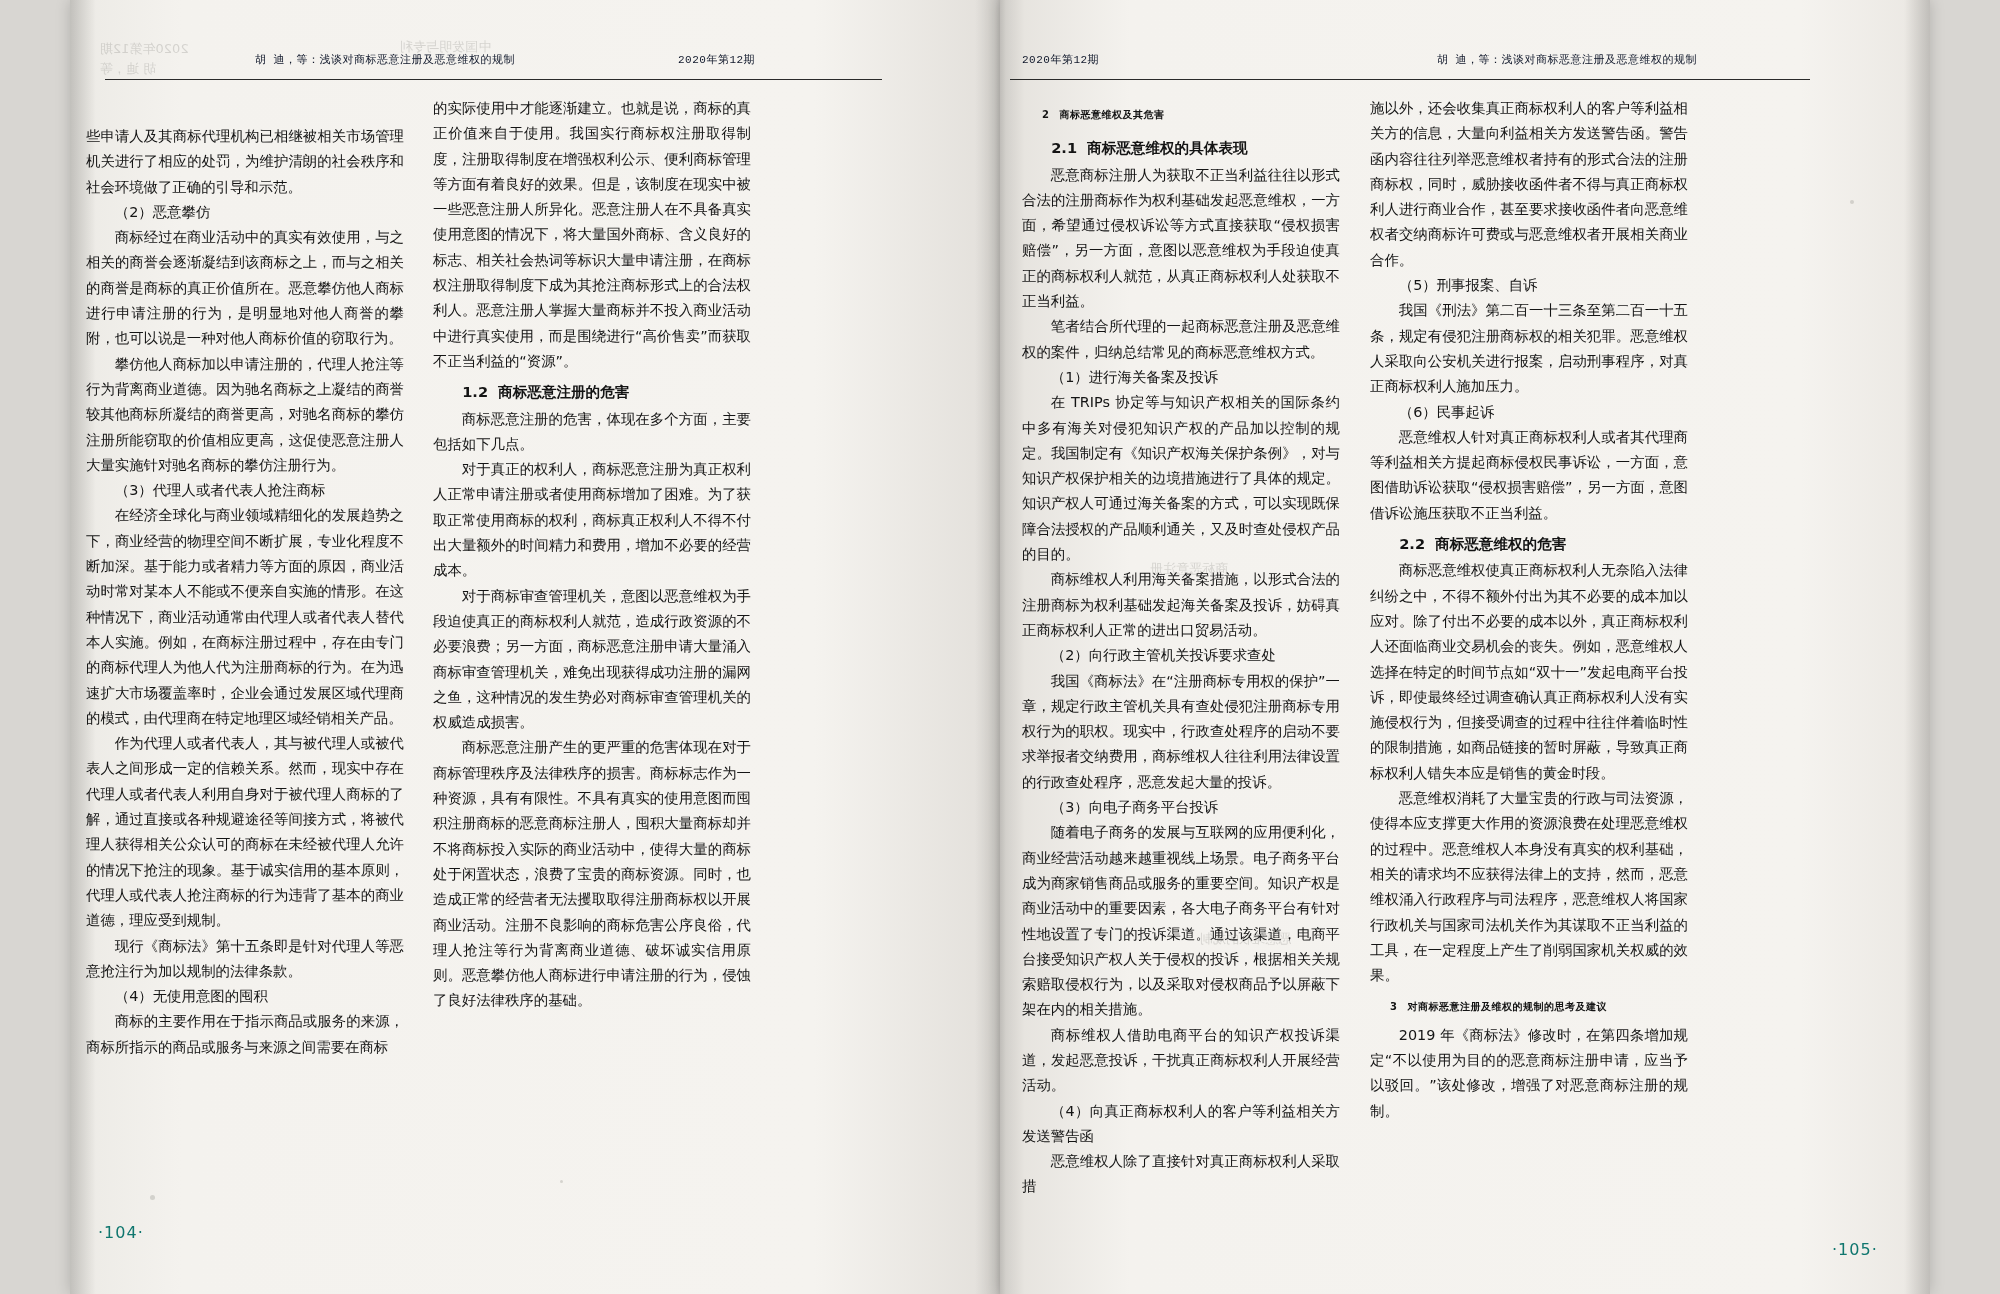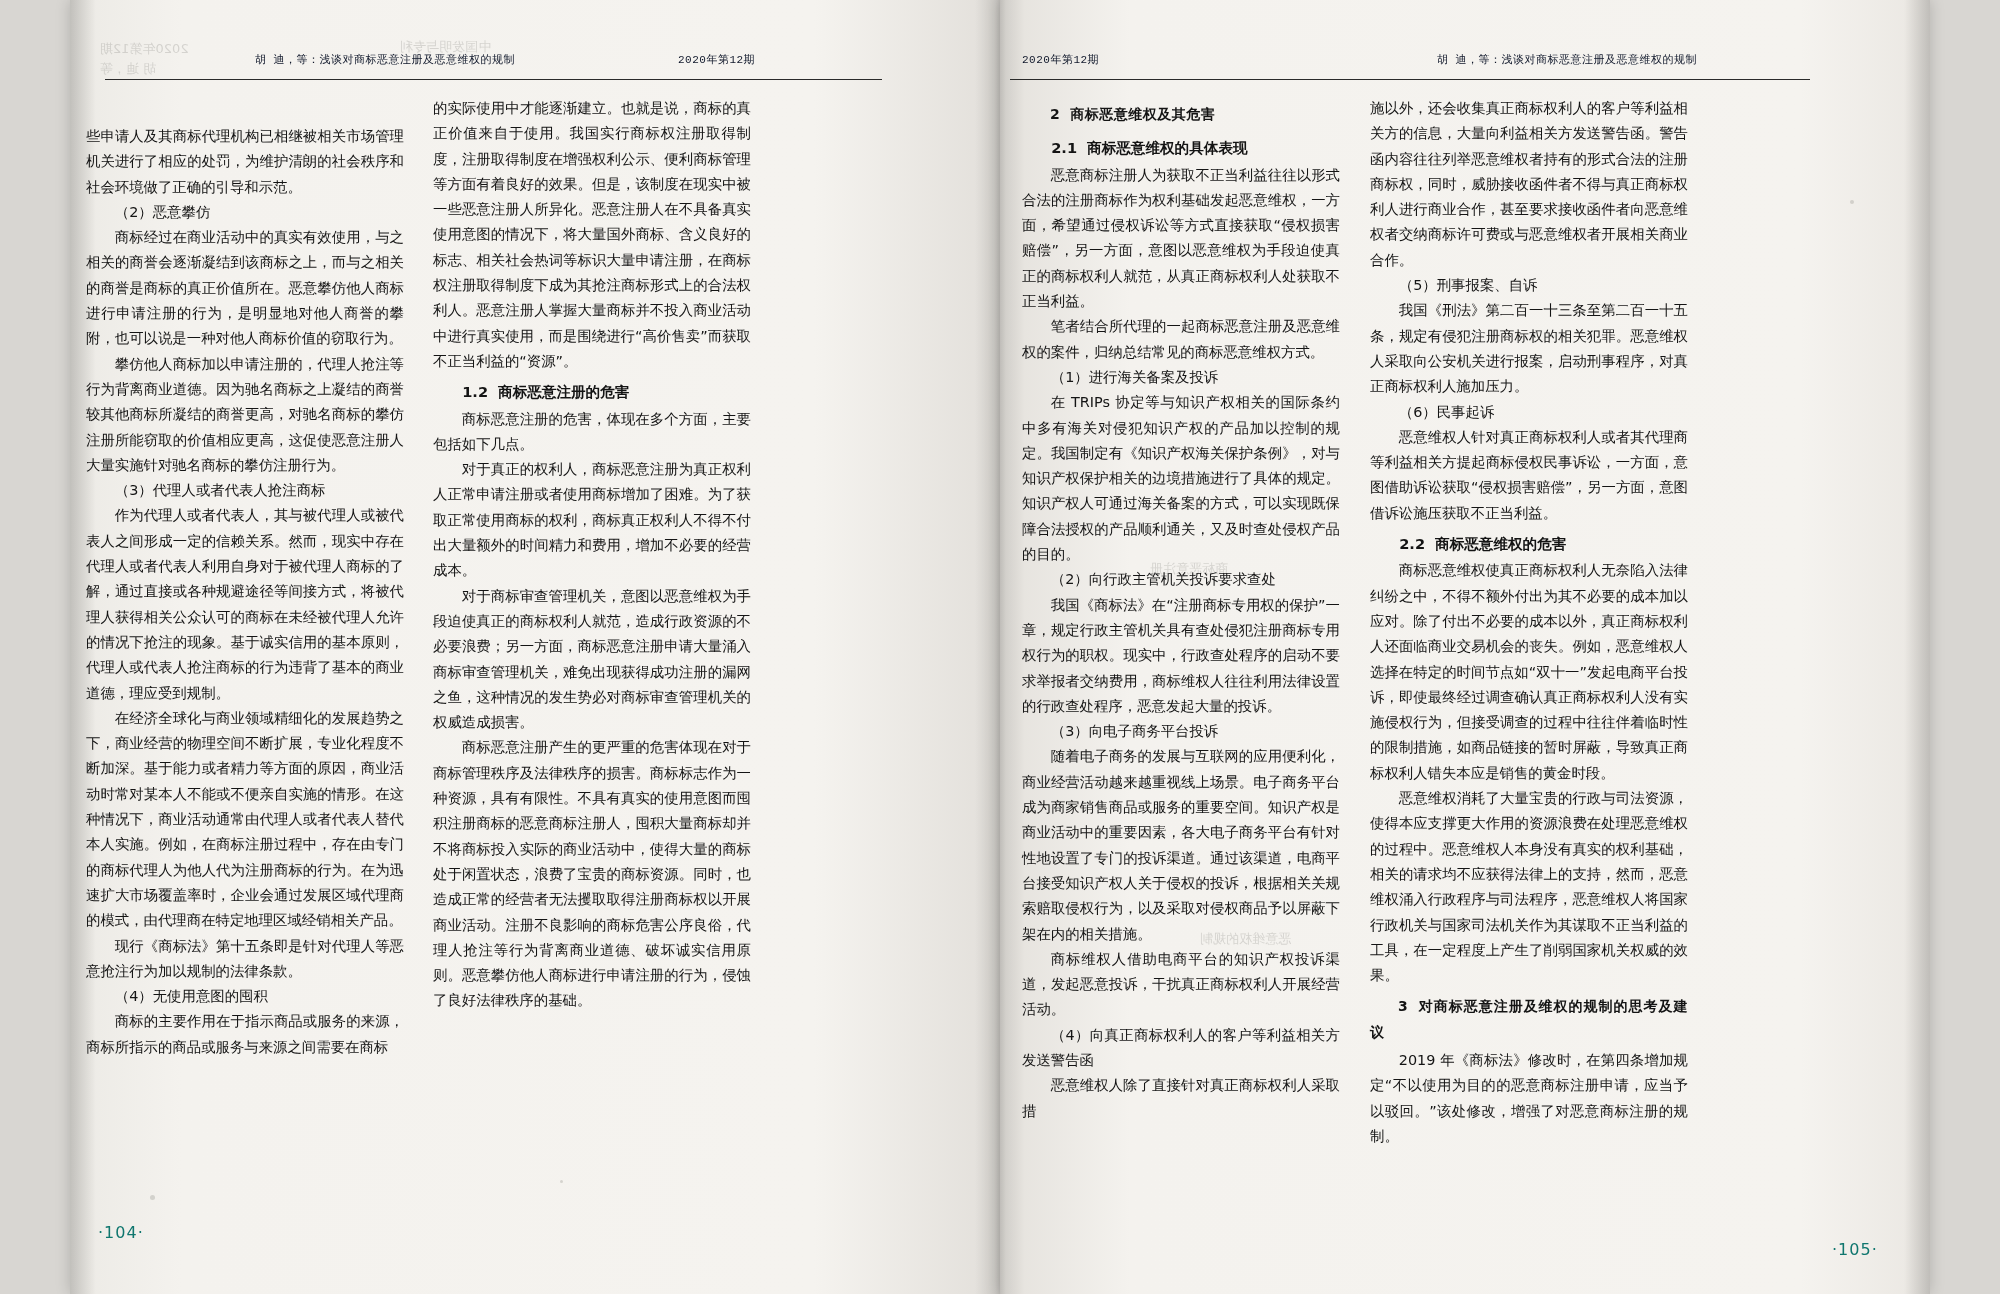--- a/index.html
+++ b/index.html
@@ -79,21 +79,21 @@
     text-justify: inter-character;
   }
   .col p {
     margin: 0;
     text-indent: 2em;
   }
   .col p.noind { text-indent: 0; }
   .sec-h {
     margin: 0;
     font-weight: bold;
-    font-size: 14px;
+    font-size: 10px;
     text-indent: 0;
     letter-spacing: 0.5px;
     padding: 6px 0 3px 0;
   }
   .sec-h .num { margin-right: 10px; }
   .sec-h2 {
     margin: 0;
     font-weight: bold;
     font-size: 14.6px;
     text-indent: 0;
@@ -152,22 +152,22 @@
   <div class="hdr" style="left:1022px; top:52px;">2020年第12期</div>
   <div class="hdr" style="left:1437px; top:52px;">胡  迪，等：浅谈对商标恶意注册及恶意维权的规制</div>
   <div class="hdr-rule" style="left:1010px; top:79px; width:800px;"></div>
 
   <div class="col" style="left:86px; top:96px; width:318px;margin-top:28px;">
     <p class="noind">些申请人及其商标代理机构已相继被相关市场管理机关进行了相应的处罚，为维护清朗的社会秩序和社会环境做了正确的引导和示范。</p>
     <p>（2）恶意攀仿</p>
     <p>商标经过在商业活动中的真实有效使用，与之相关的商誉会逐渐凝结到该商标之上，而与之相关的商誉是商标的真正价值所在。恶意攀仿他人商标进行申请注册的行为，是明显地对他人商誉的攀附，也可以说是一种对他人商标价值的窃取行为。</p>
     <p>攀仿他人商标加以申请注册的，代理人抢注等行为背离商业道德。因为驰名商标之上凝结的商誉较其他商标所凝结的商誉更高，对驰名商标的攀仿注册所能窃取的价值相应更高，这促使恶意注册人大量实施针对驰名商标的攀仿注册行为。</p>
     <p>（3）代理人或者代表人抢注商标</p>
+    <p>在经济全球化与商业领域精细化的发展趋势之下，商业经营的物理空间不断扩展，专业化程度不断加深。基于能力或者精力等方面的原因，商业活动时常对某本人不能或不便亲自实施的情形。在这种情况下，商业活动通常由代理人或者代表人替代本人实施。例如，在商标注册过程中，存在由专门的商标代理人为他人代为注册商标的行为。在为迅速扩大市场覆盖率时，企业会通过发展区域代理商的模式，由代理商在特定地理区域经销相关产品。</p>
     <p>作为代理人或者代表人，其与被代理人或被代表人之间形成一定的信赖关系。然而，现实中存在代理人或者代表人利用自身对于被代理人商标的了解，通过直接或各种规避途径等间接方式，将被代理人获得相关公众认可的商标在未经被代理人允许的情况下抢注的现象。基于诚实信用的基本原则，代理人或代表人抢注商标的行为违背了基本的商业道德，理应受到规制。</p>
-    <p>在经济全球化与商业领域精细化的发展趋势之下，商业经营的物理空间不断扩展，专业化程度不断加深。基于能力或者精力等方面的原因，商业活动时常对某本人不能或不便亲自实施的情形。在这种情况下，商业活动通常由代理人或者代表人替代本人实施。例如，在商标注册过程中，存在由专门的商标代理人为他人代为注册商标的行为。在为迅速扩大市场覆盖率时，企业会通过发展区域代理商的模式，由代理商在特定地理区域经销相关产品。</p>
     <p>现行《商标法》第十五条即是针对代理人等恶意抢注行为加以规制的法律条款。</p>
     <p>（4）无使用意图的囤积</p>
     <p>商标的主要作用在于指示商品或服务的来源，商标所指示的商品或服务与来源之间需要在商标</p>
   </div>
 
   <div class="col" style="left:433px; top:96px; width:318px;">
     <p class="noind">的实际使用中才能逐渐建立。也就是说，商标的真正价值来自于使用。我国实行商标权注册取得制度，注册取得制度在增强权利公示、便利商标管理等方面有着良好的效果。但是，该制度在现实中被一些恶意注册人所异化。恶意注册人在不具备真实使用意图的情况下，将大量国外商标、含义良好的标志、相关社会热词等标识大量申请注册，在商标权注册取得制度下成为其抢注商标形式上的合法权利人。恶意注册人掌握大量商标并不投入商业活动中进行真实使用，而是围绕进行“高价售卖”而获取不正当利益的“资源”。</p>
     <p class="sec-h2">
       <span class="num">1.2</span><span>商标恶意注册的危害</span>
     </p>
@@ -181,20 +181,21 @@
     <p class="sec-h">
       <span class="num">2</span><span>商标恶意维权及其危害</span>
     </p>
     <p class="sec-h2">
       <span class="num">2.1</span><span>商标恶意维权的具体表现</span>
     </p>
     <p>恶意商标注册人为获取不正当利益往往以形式合法的注册商标作为权利基础发起恶意维权，一方面，希望通过侵权诉讼等方式直接获取“侵权损害赔偿”，另一方面，意图以恶意维权为手段迫使真正的商标权利人就范，从真正商标权利人处获取不正当利益。</p>
     <p>笔者结合所代理的一起商标恶意注册及恶意维权的案件，归纳总结常见的商标恶意维权方式。</p>
     <p>（1）进行海关备案及投诉</p>
     <p>在 TRIPs 协定等与知识产权相关的国际条约中多有海关对侵犯知识产权的产品加以控制的规定。我国制定有《知识产权海关保护条例》，对与知识产权保护相关的边境措施进行了具体的规定。知识产权人可通过海关备案的方式，可以实现既保障合法授权的产品顺利通关，又及时查处侵权产品的目的。</p>
+    <p>商标维权人利用海关备案措施，以形式合法的注册商标为权利基础发起海关备案及投诉，妨碍真正商标权利人正常的进出口贸易活动。</p>
     <p>（2）向行政主管机关投诉要求查处</p>
     <p>我国《商标法》在“注册商标专用权的保护”一章，规定行政主管机关具有查处侵犯注册商标专用权行为的职权。现实中，行政查处程序的启动不要求举报者交纳费用，商标维权人往往利用法律设置的行政查处程序，恶意发起大量的投诉。</p>
     <p>（3）向电子商务平台投诉</p>
     <p>随着电子商务的发展与互联网的应用便利化，商业经营活动越来越重视线上场景。电子商务平台成为商家销售商品或服务的重要空间。知识产权是商业活动中的重要因素，各大电子商务平台有针对性地设置了专门的投诉渠道。通过该渠道，电商平台接受知识产权人关于侵权的投诉，根据相关关规索赔取侵权行为，以及采取对侵权商品予以屏蔽下架在内的相关措施。</p>
     <p>商标维权人借助电商平台的知识产权投诉渠道，发起恶意投诉，干扰真正商标权利人开展经营活动。</p>
     <p>（4）向真正商标权利人的客户等利益相关方发送警告函</p>
     <p>恶意维权人除了直接针对真正商标权利人采取措</p>
   </div>
 
   <div class="col" style="left:1370px; top:96px; width:318px;">

